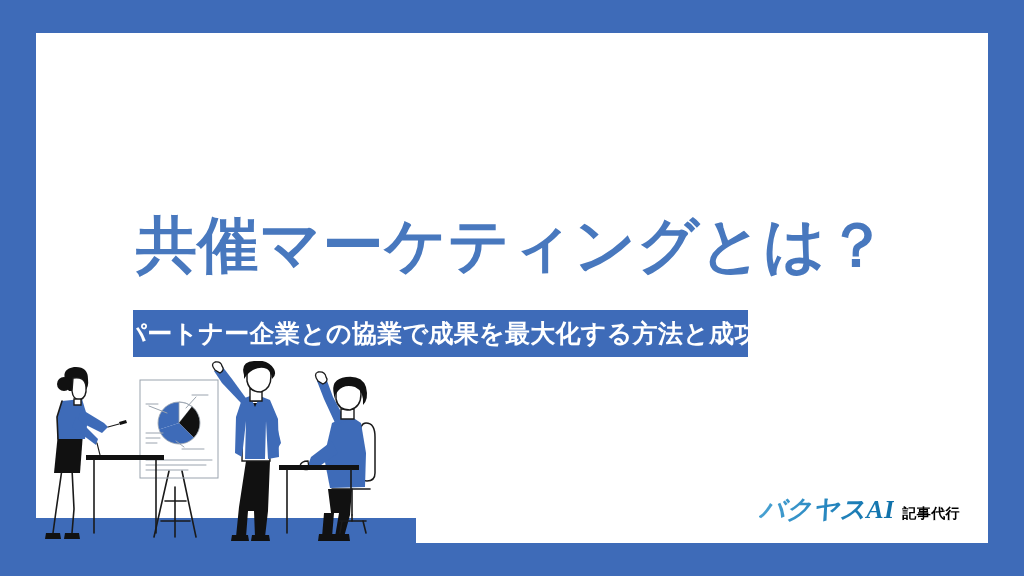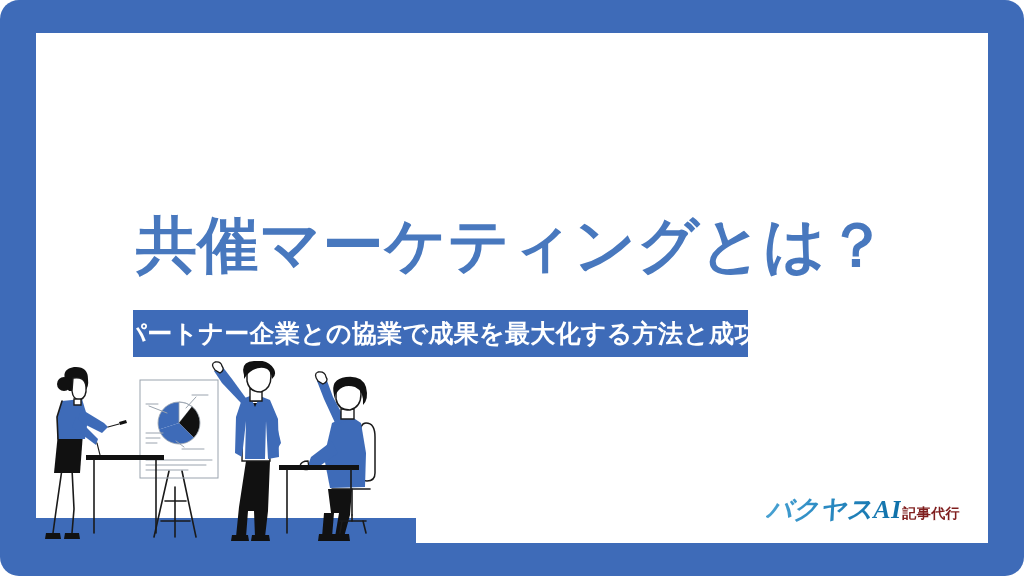--- a/index.html
+++ b/index.html
@@ -5,21 +5,20 @@
   * { margin:0; padding:0; box-sizing:border-box; }
   html, body {
     width:1024px; height:576px;
     font-family:"Liberation Sans", sans-serif;
     overflow:hidden;
   }
   #slide {
     position:relative;
     width:1024px; height:576px;
     background:#3E6BB8;
-    border-radius:19px;
   }
   
   #card {
     position:absolute;
     left:36px; top:33px;
     width:952px; height:510px;
     background:#FFFFFF;
     overflow:hidden;
   }
   
@@ -52,38 +51,38 @@
     letter-spacing:0.012em;
     white-space:nowrap;
     line-height:1;
   }
   
   #logo {
     position:absolute;
     right:28px; bottom:16px;
     display:flex;
     align-items:baseline;
-    gap:1px;
+    gap:8px;
     white-space:nowrap;
   }
   #logo-main {
     font-size:26px;
     font-weight:700;
     font-style:italic;
     font-family:"Liberation Serif", serif;
     background:linear-gradient(100deg,#4BA3D3 0%,#2D8CC4 40%,#0D6FA8 100%);
     -webkit-background-clip:text;
     background-clip:text;
     color:transparent;
     letter-spacing:0.01em;
   }
   #logo-sub {
     font-size:14px;
     font-weight:700;
-    color:#7f1d1d;
+    color:#000000;
     letter-spacing:0.03em;
   }
   
   #illustration {
     position:absolute;
     left:0px; bottom:0px;
     width:380px; height:182px;
   }
 </style>
 </head>

